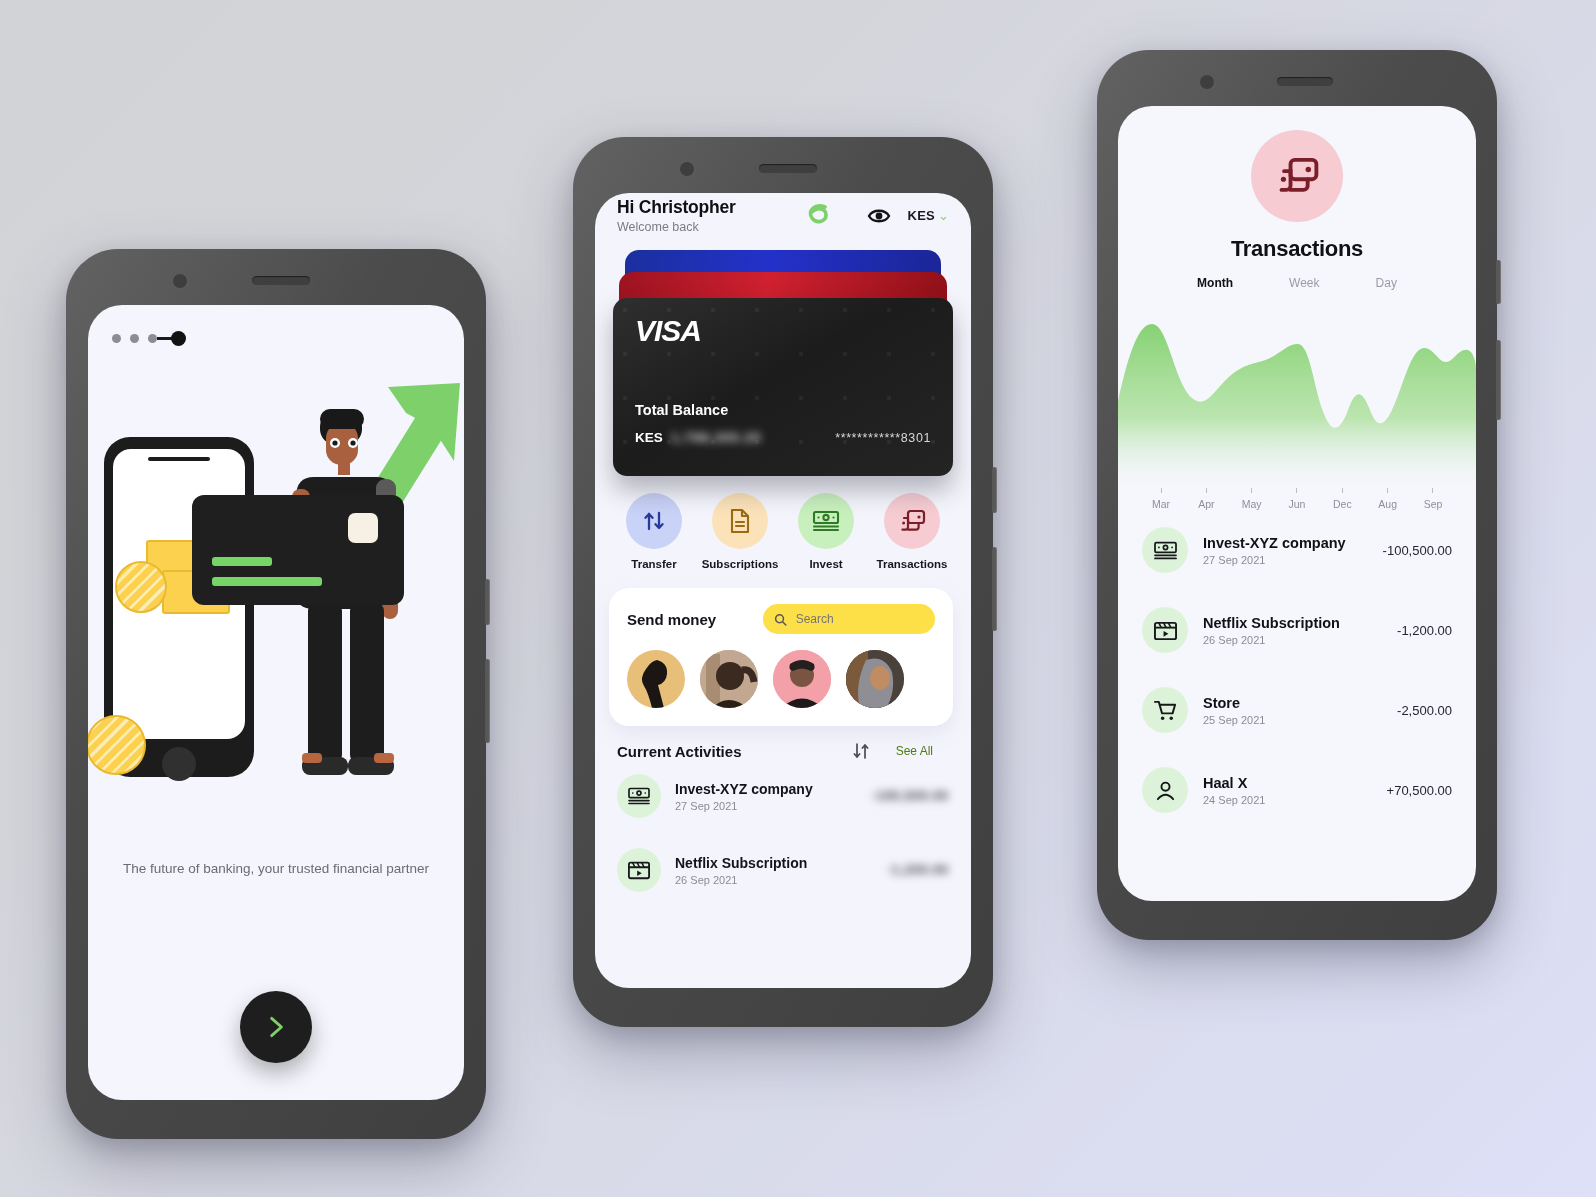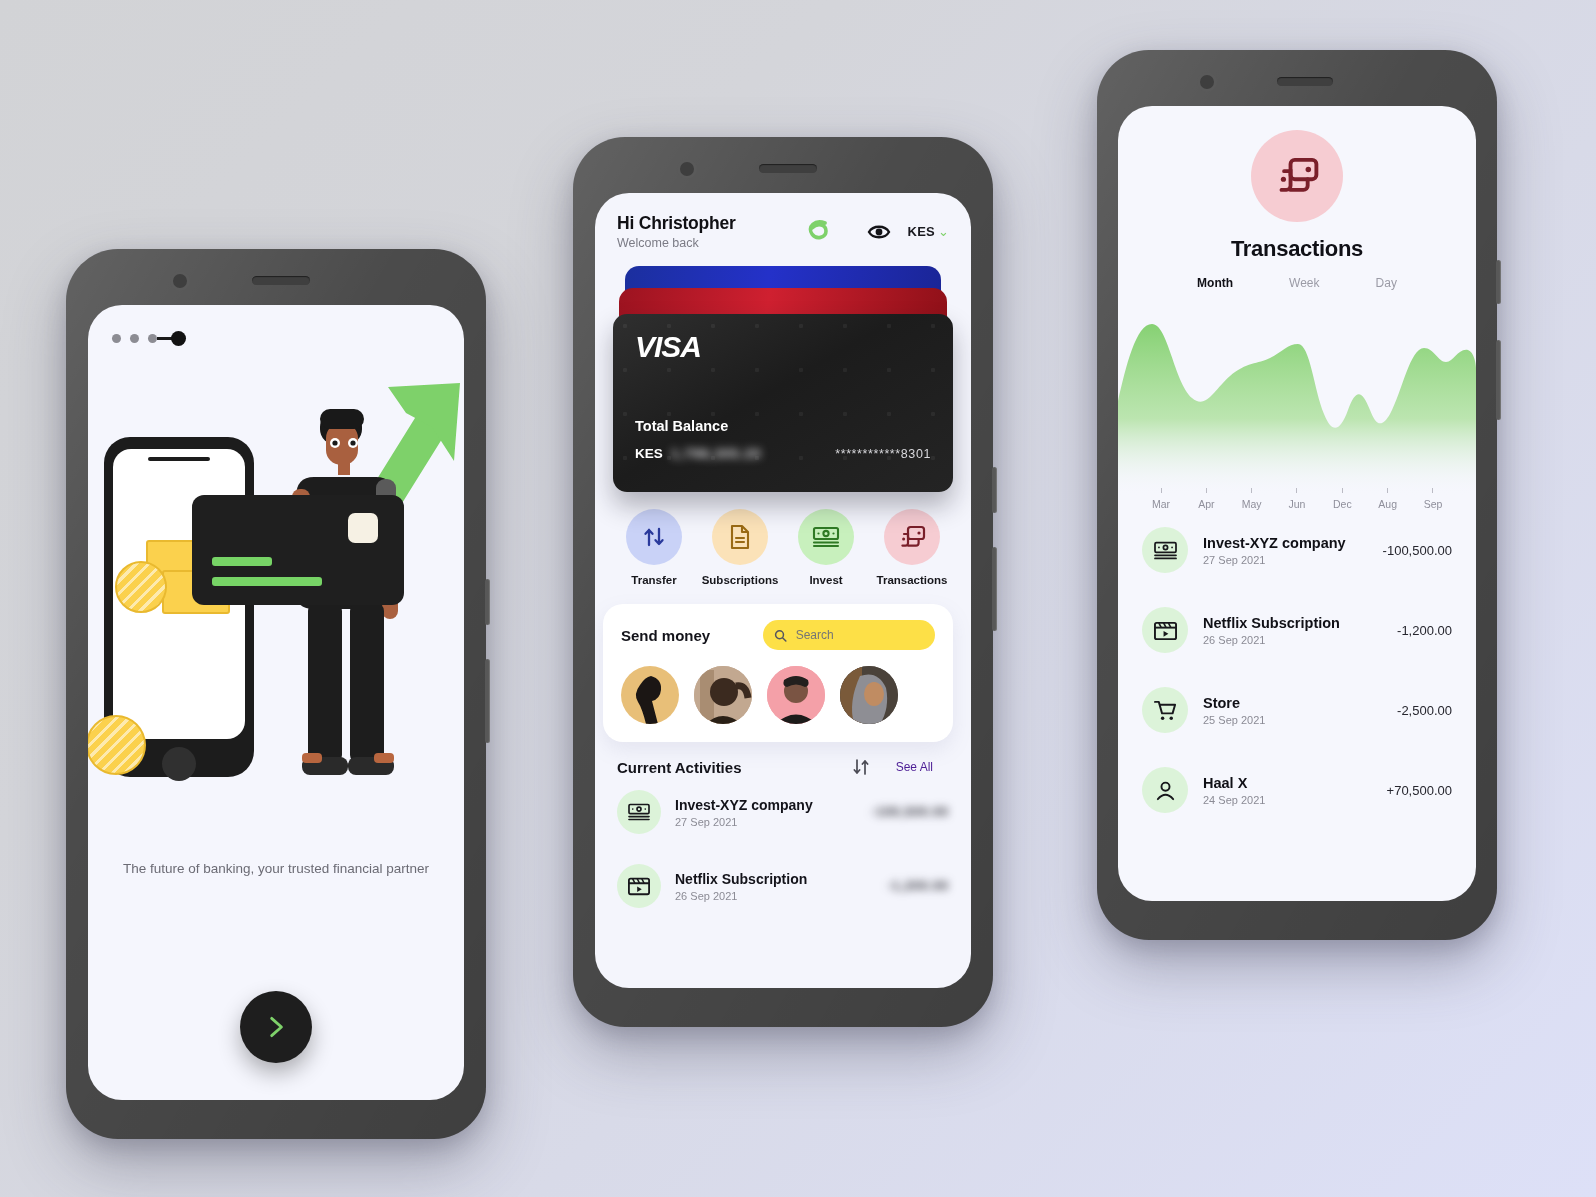--- a/index.html
+++ b/index.html
@@ -57,21 +57,21 @@
   .big-title{font-size:42px;font-weight:700;letter-spacing:-1px;color:#111;line-height:1;}
   .big-title .g{color:#7ed16a;}
   .subtitle{margin-top:16px;font-size:13.5px;color:#6b6b74;}
   .next-btn{position:absolute;left:50%;transform:translateX(-50%);top:686px;width:72px;height:72px;
     border-radius:50%;background:#1e1e1e;display:flex;align-items:center;justify-content:center;
     box-shadow:0 10px 22px rgba(0,0,0,.3);cursor:pointer;}
 
   
   #ph-mid{left:573px;top:137px;width:420px;height:890px;}
   #ph-mid .screen{left:22px;top:56px;width:376px;height:795px;background:#f4f5fc;}
-  .hdr{display:flex;align-items:center;padding:20px 22px 0 22px;}
+  .hdr{display:flex;align-items:center;padding:4px 22px 0 22px;}
   .hi{font-size:17.5px;font-weight:700;color:#101014;letter-spacing:-.2px;}
   .welcome{font-size:12.5px;color:#7b7b85;margin-top:2px;}
   .hdr-sp{flex:1;}
   .kes{font-size:13px;font-weight:700;color:#1a1a20;letter-spacing:.3px;}
   .kes-ch{color:#7ed16a;font-size:13px;margin-left:3px;}
 
   .cards{position:relative;margin:16px 18px 0 18px;height:225px;}
   .cd{position:absolute;border-radius:14px;}
   .cd.blue{left:12px;top:0;right:12px;height:50px;
     background:linear-gradient(100deg,#1b2f9e,#2431c9 45%,#1a2596);}
@@ -88,35 +88,35 @@
   .tb-lab{position:absolute;left:22px;top:104px;font-size:14.5px;font-weight:700;color:#fff;}
   .tb-val{position:absolute;left:22px;top:132px;font-size:13.5px;font-weight:700;color:#fff;display:flex;align-items:center;gap:8px;}
   .blurnum{filter:blur(4.2px);color:#e7e7ea;font-weight:700;letter-spacing:1px;}
   .masked{position:absolute;right:22px;top:133px;font-size:12.5px;color:#d8d8dc;letter-spacing:.6px;}
 
   .acts{display:flex;justify-content:space-between;padding:18px 20px 0 20px;}
   .act{width:78px;text-align:center;cursor:pointer;}
   .act .circ{width:56px;height:56px;border-radius:50%;margin:0 auto;display:flex;align-items:center;justify-content:center;}
   .act .lab{margin-top:9px;font-size:11.5px;color:#17171c;font-weight:600;}
 
-  .send-card{margin:18px 18px 0 8px;background:#fff;border-radius:20px;padding:16px 18px 18px 18px;
+  .send-card{margin:18px 18px 0 14px;background:#fff;border-radius:20px;padding:16px 18px 18px 18px;
     box-shadow:0 8px 20px rgba(120,125,165,.13);}
   .send-top{display:flex;align-items:center;}
   .send-title{font-size:15px;font-weight:700;color:#13131a;}
   .search{margin-left:auto;width:150px;height:30px;border-radius:15px;background:#fde047;
     display:flex;align-items:center;padding:0 11px;gap:7px;cursor:text;}
   .search input{border:0;background:transparent;outline:none;font-size:12px;color:#6f6f7d;width:100%;
     font-family:"Liberation Sans",sans-serif;}
   .avatars{display:flex;gap:15px;margin-top:16px;}
   .av{width:58px;height:58px;border-radius:50%;overflow:hidden;position:relative;cursor:pointer;}
 
   .curr{display:flex;align-items:center;padding:16px 38px 0 22px;}
   .curr-t{font-size:15px;font-weight:700;color:#13131a;}
   .curr-sp{flex:1;}
-  .see-all{font-size:12px;color:#4c1d95;margin-left:24px;cursor:pointer;}
+  .see-all{font-size:12px;color:#4d7c0f;margin-left:24px;cursor:pointer;}
   .act-row{display:flex;align-items:center;padding:14px 22px 0 22px;gap:14px;}
   .act-ic{width:44px;height:44px;border-radius:50%;background:#dcf3d9;display:flex;align-items:center;justify-content:center;flex:0 0 auto;}
   .act-nm{font-size:14px;font-weight:700;color:#13131a;}
   .act-dt{font-size:11px;color:#8b8b95;margin-top:3px;}
   .act-am{margin-left:auto;font-size:12.5px;color:#2b2b33;}
 
   
   #ph-right{left:1097px;top:50px;width:400px;height:890px;}
   #ph-right .screen{left:21px;top:56px;width:358px;height:795px;background:#f6f7fd;}
   .h-hdr{display:flex;align-items:center;padding:18px 22px 0 22px;}

